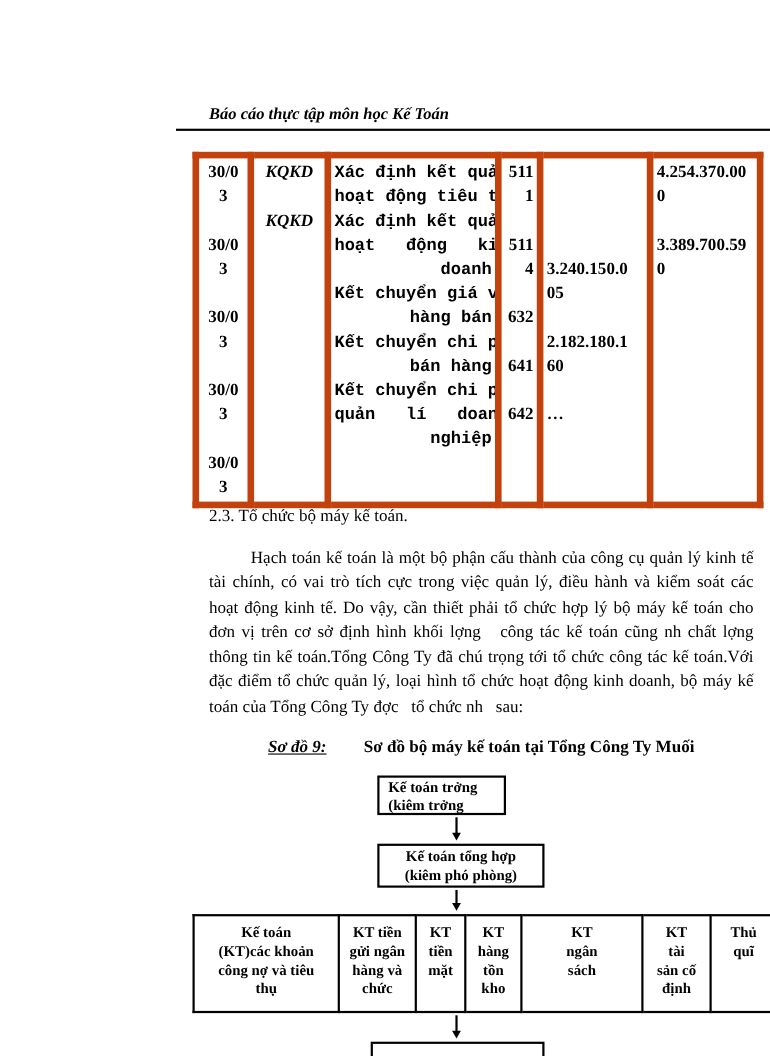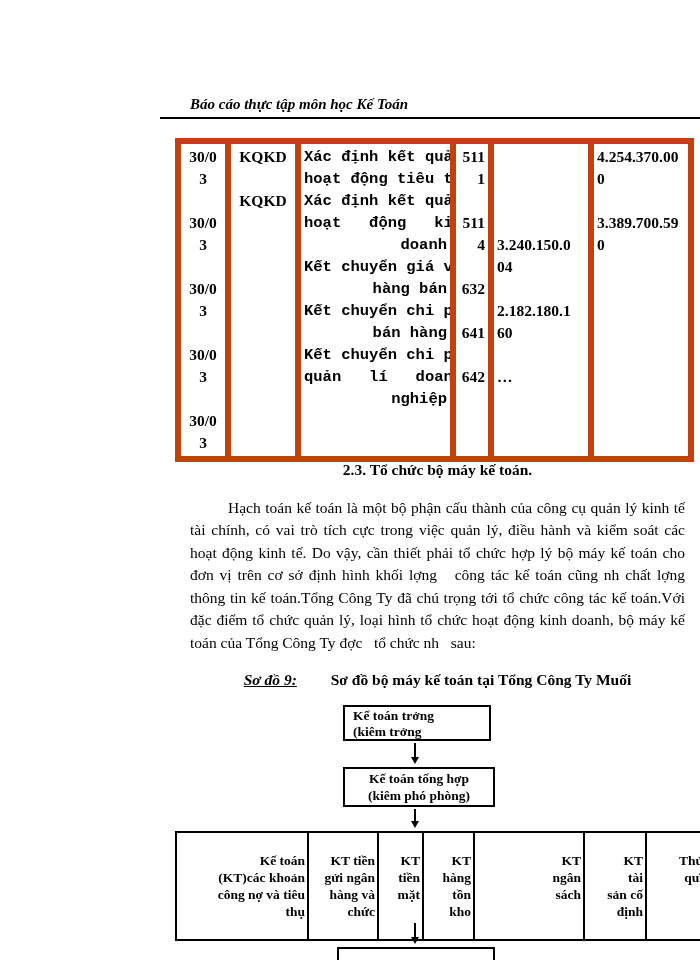--- a/index.html
+++ b/index.html
@@ -19,53 +19,53 @@
   }
 
   
   table.ledger { position:absolute; left:115px; top:78px; width:513px; border-collapse:collapse; table-layout:fixed; }
   table.ledger td {
     border:6px solid #c2410c; vertical-align:top; overflow:hidden;
     font-weight:bold; font-size:15.5px; line-height:22px;
     white-space:pre; padding:2px 3px;
   }
   .w-date{width:50px;} .w-doc{width:70px;} .w-desc{width:155px;} .w-tk{width:38px;} .w-amt{width:100px;}
-  .c-date{text-align:center;} .c-doc{text-align:center;}
+  .c-date{text-align:center;} .c-doc{text-align:center;font-style:italic;}
   .c-desc{text-align:right; padding:2px 6px;font-family:Liberation Mono, monospace;} .c-tk{text-align:right;}
   .c-amt{text-align:left; padding-left:4px;border-radius:19px;}
 
   
   .text-block { position:absolute; left:115px; top:384px; width:525px; font-size:15.5px; line-height:22.5px; text-align:justify; }
   .para { white-space:pre-wrap; text-indent:38px; }
-  .heading { font-weight:bold; text-align:center; }
+  .heading { font-weight:normal; text-align:left; }
   .caption { font-weight:bold; text-align:center; }
   .cap-label { font-style:italic; text-decoration:underline; }
 
   
   .chart { position:absolute; left:0; top:0; width:700px; height:960px; pointer-events:none; }
   .obox {
     position:absolute; background:#fff; border:2px solid #000;
     font-weight:bold; white-space:pre-line; overflow:hidden;
   }
-  .box-chief   { left:268px; top:630px; width:148px; height:36px; font-size:13.5px; line-height:16px; padding:1px 8px; text-align:left; }
+  .box-chief   { left:268px; top:630px; width:117px; height:36px; font-size:13.5px; line-height:16px; padding:1px 8px; text-align:left; }
   .box-general { left:268px; top:692px; width:152px; height:40px; font-size:13.5px; line-height:17px; padding:1px 20px; text-align:center; }
   .box-members { left:262px; top:872px; width:158px; height:38px; font-size:12px;   line-height:15px; padding:21px 4px; text-align:center; }
   .varrow { position:absolute; width:2px; background:#000; }
   .a1 { left:339px; top:668px; height:16px; }
   .a2 { left:339px; top:734px; height:14px; }
   .a3 { left:339px; top:848px; height:16px; }
   .ahead { position:absolute; width:0; height:0; border-left:4px solid transparent; border-right:4px solid transparent; border-top:7px solid #000; }
   .h1 { left:336px; top:682px; }
   .h2 { left:336px; top:746px; }
   .h3 { left:336px; top:862px; }
   table.depts { position:absolute; left:100px; top:756px; width:530px; height:90px; border-collapse:collapse; table-layout:fixed; }
   table.depts td {
-    border:2px solid #000; vertical-align:top; text-align:right; overflow:hidden;
+    border:2px solid #000; vertical-align:top; text-align:center; overflow:hidden;
     font-weight:bold; font-size:13.5px; line-height:17px;
-    white-space:pre-line; padding:19px 2px;
+    white-space:pre-line; padding:6px 2px;
   }
   .dw1{width:132px;} .dw2{width:70px;} .dw3{width:45px;} .dw4{width:51px;} .dw5{width:110px;} .dw6{width:62px;} .dw7{width:60px;}
 
   
   .footer {
     position:absolute; left:100px; top:918px; width:540px;
     border-top:2px solid #000; padding:3px 0 0 15px;
     font-style:italic; font-size:15px;
   }
 </style>
@@ -127,21 +127,21 @@
 632
 
 641
 
 642</td>
         <td class="c-amt">
 
 
 
 3.240.150.0
-04
+05
 
 2.182.180.1
 60
 
 …</td>
         <td class="c-amt">4.254.370.00
 0
 
 3.389.700.59
 0</td>

